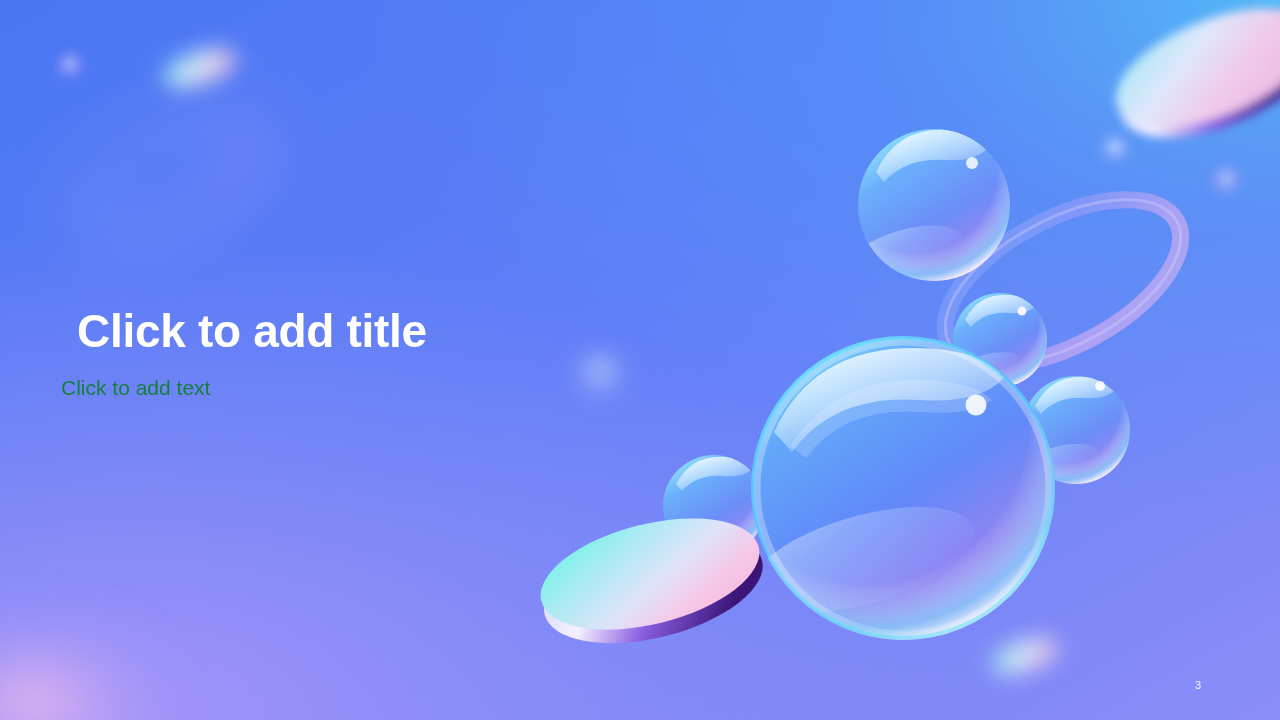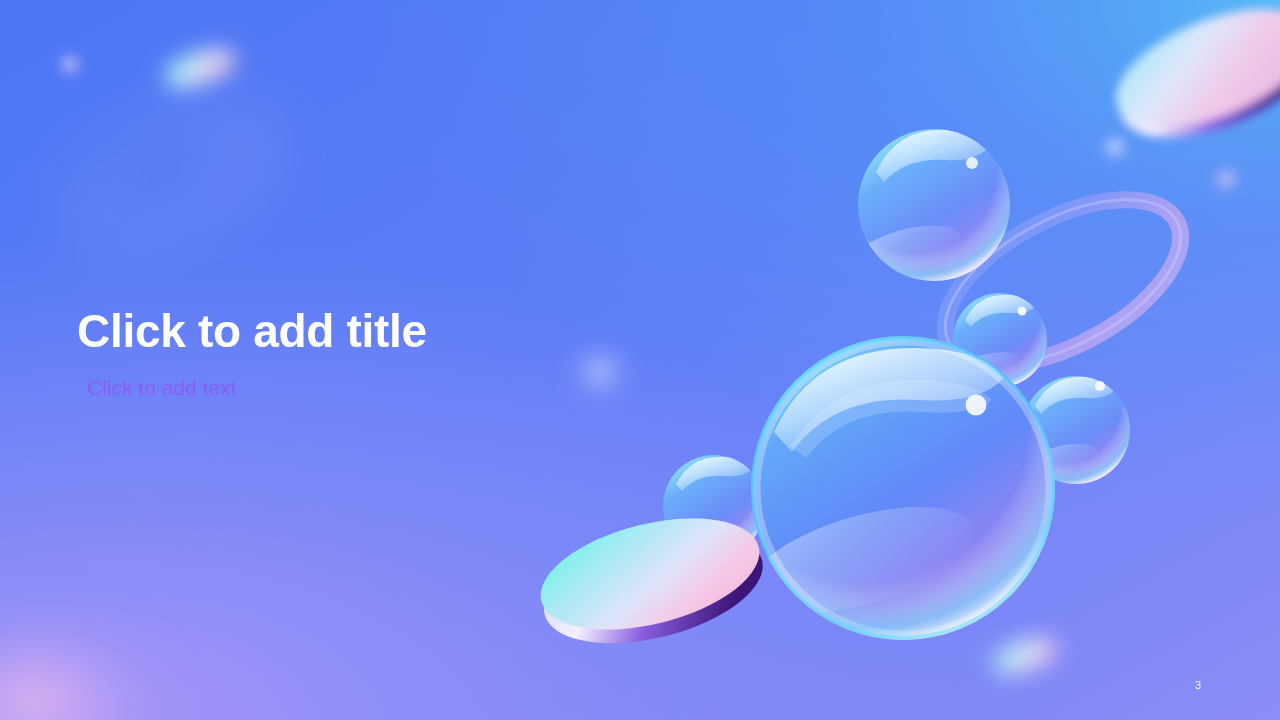--- a/index.html
+++ b/index.html
@@ -38,26 +38,26 @@
     font-size: 46px;
     font-weight: bold;
     color: #ffffff;
     letter-spacing: -0.3px;
     line-height: 1.15;
     pointer-events: auto;
     cursor: text;
   }
   #subtitle-placeholder {
     position: absolute;
-    left: 87px;
+    left: 61px;
     top: 374px;
     width: 560px;
     font-size: 21px;
     font-weight: normal;
-    color: #8b5cf6;
+    color: #15803d;
     line-height: 1.3;
     pointer-events: auto;
     cursor: text;
   }
   #page-number {
     position: absolute;
     left: 1186px;
     top: 679px;
     width: 24px;
     text-align: center;

